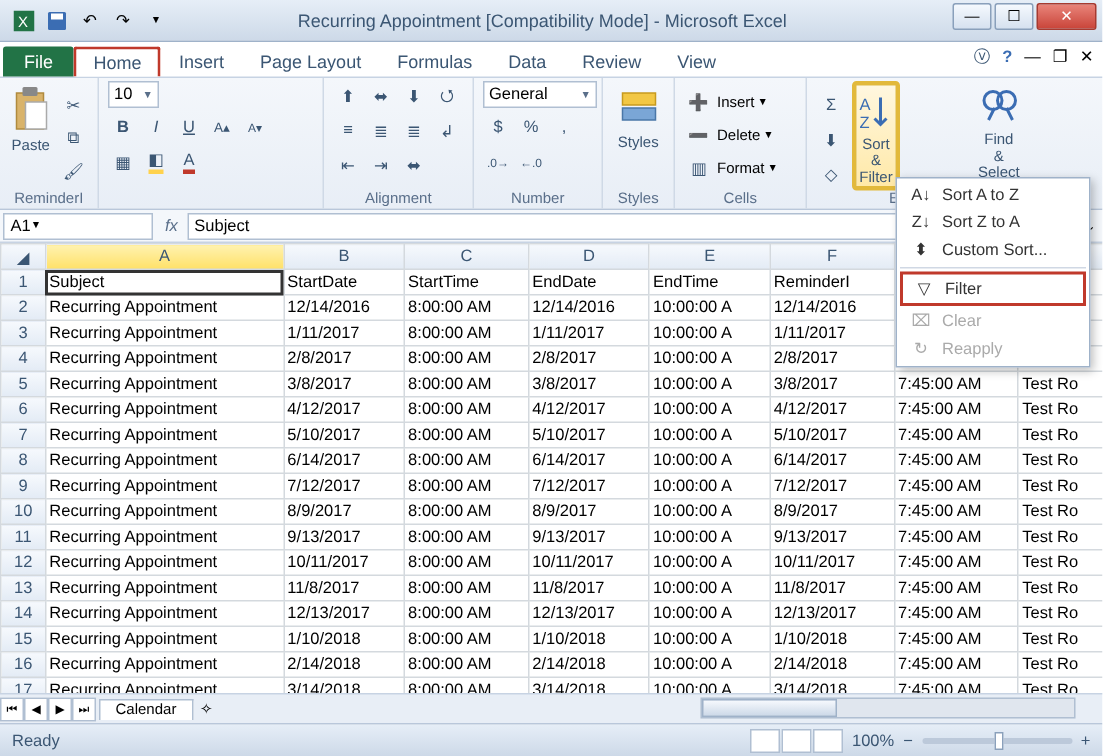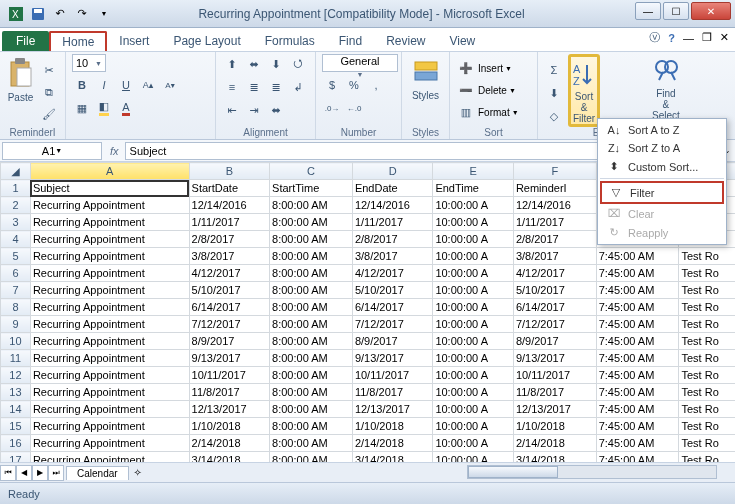--- a/index.html
+++ b/index.html
@@ -37,21 +37,21 @@
   
   .sortfilter-dd { position:absolute; top:118px; right:8px; width:130px; background:#fff; border:1px solid #9fb2c9; box-shadow:2px 2px 6px rgba(0,0,0,0.25); z-index:50; padding:2px;}
   .dd-item { display:flex; align-items:center; gap:6px; padding:3px 6px; font-size:11px; color:#333;}
   .dd-item.disabled { color:#aaa;}
   .dd-item.filter-hl { border:2px solid #c0392b; }
   .dd-sep { height:1px; background:#d0d8e4; margin:2px 0;}
   .dd-icon { width:16px; text-align:center; font-size:11px;}
 
   
   .fbar { height:22px; border-bottom:1px solid #c7d3e3; display:flex; align-items:center; background:#f4f7fb;}
-  .namebox { width:100px; border:1px solid #b0bfd2; background:#fff; margin:0 2px; height:18px; display:flex; align-items:center; justify-content:center; padding:0 4px; font-size:11px;}
+  .namebox { width:100px; border:1px solid #b0bfd2; background:#fff; margin:0 2px; height:18px; display:flex; align-items:center; justify-content:flex-start; padding:0 4px; font-size:11px;}
   .fx { padding:0 6px; color:#5a6f8a; font-style:italic;}
   .formula { flex:1; border:1px solid #b0bfd2; background:#fff; height:18px; padding:0 4px; font-size:11px; display:flex; align-items:center;}
 
   
   .grid-wrap { position:relative; height:300px; overflow:hidden; font-family: "MS Sans Serif", Tahoma, sans-serif; font-size:11px;}
   table.sheet { border-collapse:collapse; table-layout:fixed; width:760px;}
   table.sheet th, table.sheet td { border:1px solid #d4d9de; height:17px; padding:0 2px; overflow:hidden; white-space:nowrap; text-align:left; font-weight:normal;}
   table.sheet thead th { background:linear-gradient(#f6f9fd,#e3ebf5); text-align:center; color:#3b5673; font-size:11px;}
   .rowhdr { background:linear-gradient(#f6f9fd,#e3ebf5); text-align:center !important; color:#3b5673; width:26px;}
   .colA-sel { background:linear-gradient(#fff2b0,#ffe168) !important;}
@@ -104,21 +104,21 @@
     <div class="winbtn close">✕</div>
   </div>
 </div>
 
 <div class="tabs">
   <div class="tab-file">File</div>
   <div class="tab active">Home</div>
   <div class="tab">Insert</div>
   <div class="tab">Page Layout</div>
   <div class="tab">Formulas</div>
-  <div class="tab">Find</div>
+  <div class="tab">Data</div>
   <div class="tab">Review</div>
   <div class="tab">View</div>
   <div class="tabs-right">
     <span style="color:#3b5673;">ⓥ</span>
     <span style="color:#3b6db3;font-weight:bold;">?</span>
     <span>—</span>
     <span>❐</span>
     <span>✕</span>
   </div>
 </div>
@@ -195,21 +195,21 @@
         <div class="ib">⇤</div>
         <div class="ib">⇥</div>
         <div class="ib">⬌</div>
       </div>
     </div>
     <div class="group-label">Alignment</div>
   </div>
 
   <div class="group" style="width:86px;">
     <div class="group-body stk" style="gap:3px;">
-      <div class="sel" style="width:76px;flex-direction:column;">
+      <div class="sel" style="width:76px;">
           <span>General</span>
           <span class="dd">▼</span>
         </div>
       <div class="row">
         <div class="ib">$</div>
         <div class="ib">%</div>
         <div class="ib">,</div>
       </div>
       <div class="row">
         <div class="ib" style="font-size:8px;">.0→</div>
@@ -243,21 +243,21 @@
           <span class="ib">➖</span>
           <span style="font-size:10px;">Delete</span>
           <span class="dd" style="font-size:7px;">▼</span>
         </div>
       <div class="row">
           <span class="ib">▥</span>
           <span style="font-size:10px;">Format</span>
           <span class="dd" style="font-size:7px;">▼</span>
         </div>
     </div>
-    <div class="group-label">Sort</div>
+    <div class="group-label">Cells</div>
   </div>
 
   <div class="group" style="width:140px;border-right:none;">
     <div class="group-body">
       <div class="stk" style="padding-top:6px;gap:3px;">
         <div class="ib">Σ</div>
         <div class="ib">⬇</div>
         <div class="ib">◇</div>
       </div>
       <div class="big-btn hl-box" style="width:48px;">
@@ -548,13 +548,26 @@
   </div>
   <div class="st-tab">Calendar</div>
   <div style="width:18px;text-align:center;">✧</div>
   <div class="hscroll">
       <div class="thumb"></div>
     </div>
 </div>
 
 <div class="status">
   <span>Ready</span>
+  <div class="zoom">
+    <div class="viewbtns">
+      <div></div>
+      <div></div>
+      <div></div>
+    </div>
+    <span>100%</span>
+    <span>−</span>
+    <div class="slider">
+        <div class="sknob"></div>
+      </div>
+    <span>+</span>
+  </div>
 </div>
 
 </body></html>

